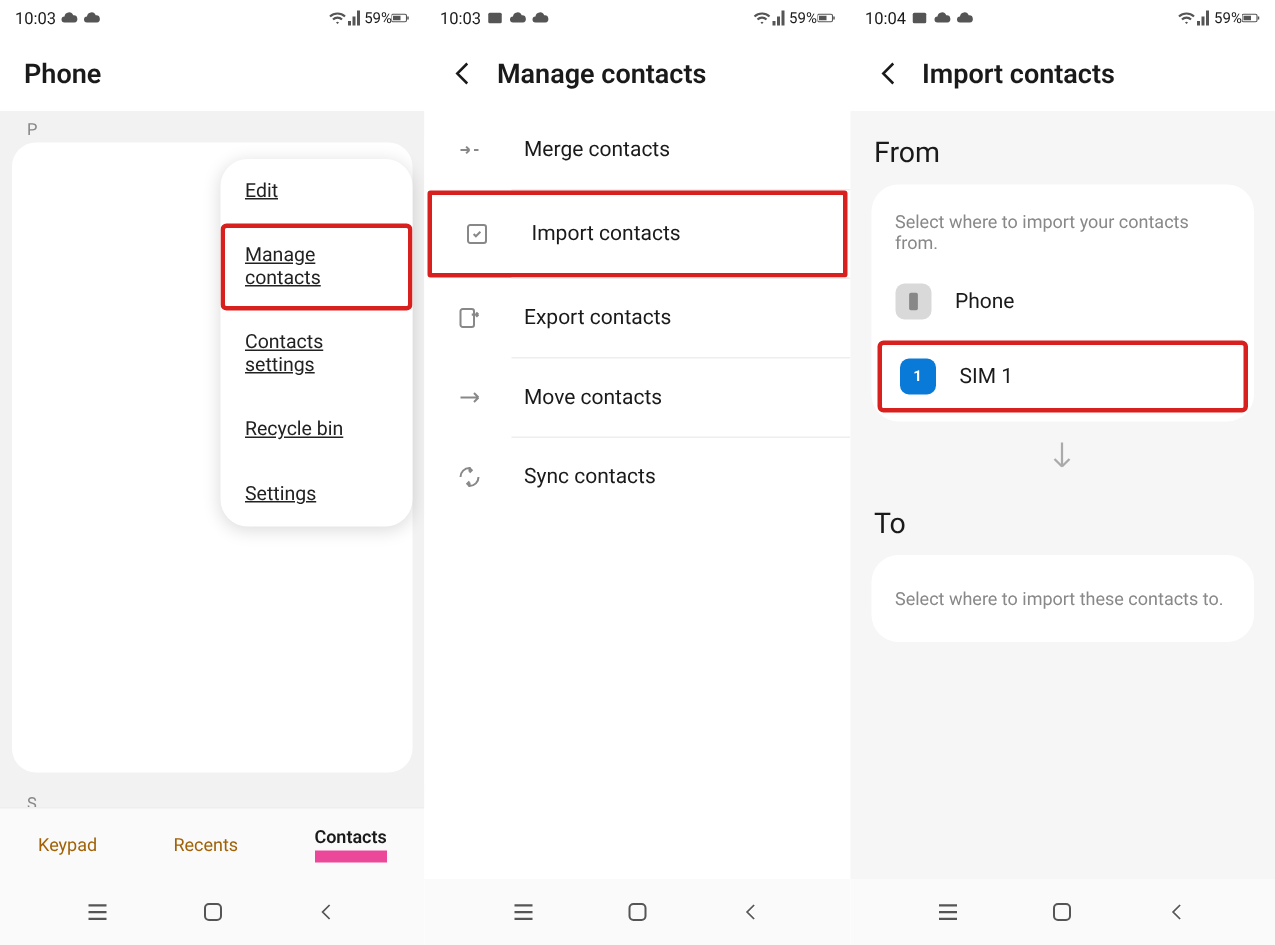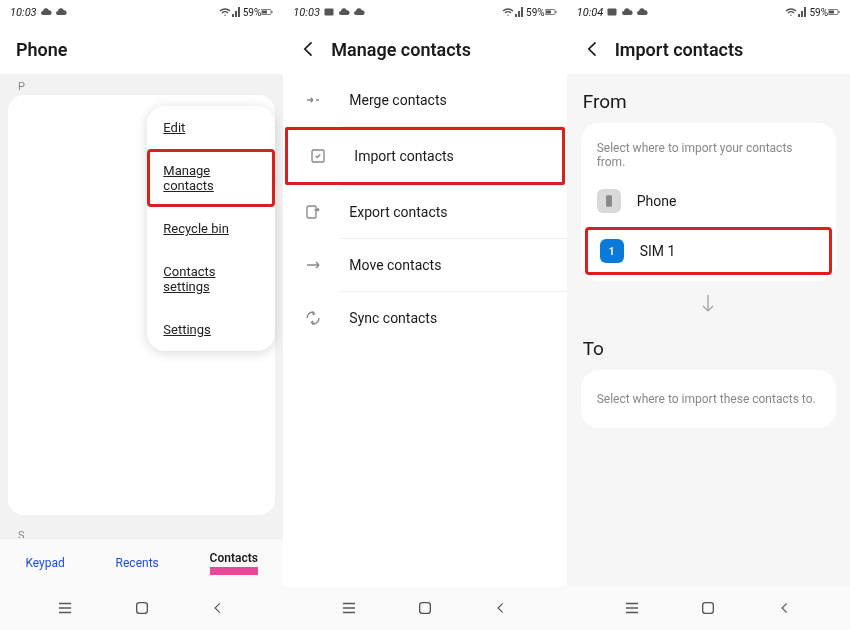--- a/index.html
+++ b/index.html
@@ -1,40 +1,40 @@
 <!DOCTYPE html>
 <html><head>
   <meta charset="utf-8">
   <style>
     * { box-sizing: border-box; margin: 0; padding: 0; font-family: -apple-system, BlinkMacSystemFont, "Segoe UI", Roboto, sans-serif; }
     body { background: #fff; width: 850px; height: 630px; display: flex; }
     .phone { width: 283.33px; height: 630px; position: relative; background: #fff; display: flex; flex-direction: column; }
     .statusbar { height: 24px; display: flex; align-items: center; justify-content: space-between; padding: 0 10px; font-size: 11px; color: #1a1a1a; }
-    .status-left { display: flex; align-items: center; gap: 3px; font-style: italic; }
+    .status-left { display: flex; align-items: center; gap: 3px; }
     .status-right { display: flex; align-items: center; gap: 0; font-size: 10px; }
     .status-right svg { width: 12px; height: 12px; }
     .cloud-icon { width: 12px; height: 12px; }
     
     .header { height: 50px; display: flex; align-items: center; padding: 0 16px; gap: 12px; }
     .header-title { font-size: 18px; font-weight: 600; color: #1a1a1a; }
     .back-chev { width: 20px; height: 20px; cursor: pointer; }
     
     .content { flex: 1; background: #f6f6f6; position: relative; overflow: hidden; }
     
     
     .p1-content { background: #f2f2f2; padding: 0; }
     .letter-sep { font-size: 11px; color: #888; padding: 6px 18px 2px 18px; background: #f2f2f2; }
     .contact-list-bg { background: #fff; border-radius: 16px; margin: 0 8px 8px 8px; min-height: 180px; }
     .menu-popup { position: absolute; top: 32px; right: 8px; width: 128px; background: #fff; border-radius: 18px; box-shadow: 0 2px 12px rgba(0,0,0,0.15); overflow: hidden; z-index: 10; }
     .menu-item { padding: 14px 16px; font-size: 13px; color: #222; cursor: pointer; text-decoration: underline; }
     .highlight-red { border: 3px solid #d8201e; border-radius: 4px; }
     .menu-item.highlight-red { padding: 11px 13px; }
     
     .bottom-tabs { height: 48px; display: flex; align-items: center; justify-content: space-around; background: #fafafa; border-top: 1px solid #eee; }
-    .tab { font-size: 12px; color: #1d4ed8; cursor: pointer; }
+    .tab { font-size: 12px; color: #a16207; cursor: pointer; }
     .tab.active { color: #1a1a1a; font-weight: 600; border-bottom: 8px solid #ec4899; padding-bottom: 2px; }
     
     .navbar { height: 44px; background: #fafafa; display: flex; align-items: center; justify-content: space-evenly; }
     .nav-btn { width: 22px; height: 22px; display: flex; align-items: center; justify-content: center; cursor: pointer; }
     
     
     .p2-content { background: #fff; }
     .list-item { display: flex; align-items: center; padding: 16px 20px; gap: 26px; cursor: pointer; }
     .list-item .icon-slot { width: 20px; height: 20px; color: #888; display: flex; align-items: center; justify-content: center; }
     .list-item .label { font-size: 14px; color: #1a1a1a; }
@@ -91,22 +91,22 @@
   </div>
 
   <div class="content p1-content">
     <div class="letter-sep">P</div>
     <div class="contact-list-bg" style="height:420px"></div>
     <div class="letter-sep">S</div>
 
     <div class="menu-popup">
       <div class="menu-item">Edit</div>
       <div class="menu-item highlight-red">Manage contacts</div>
+      <div class="menu-item">Contacts settings</div>
       <div class="menu-item">Recycle bin</div>
-      <div class="menu-item">Contacts settings</div>
       <div class="menu-item">Settings</div>
     </div>
   </div>
 
   <div class="bottom-tabs">
     <div class="tab">Keypad</div>
     <div class="tab">Recents</div>
     <div class="tab active">Contacts</div>
   </div>
 

